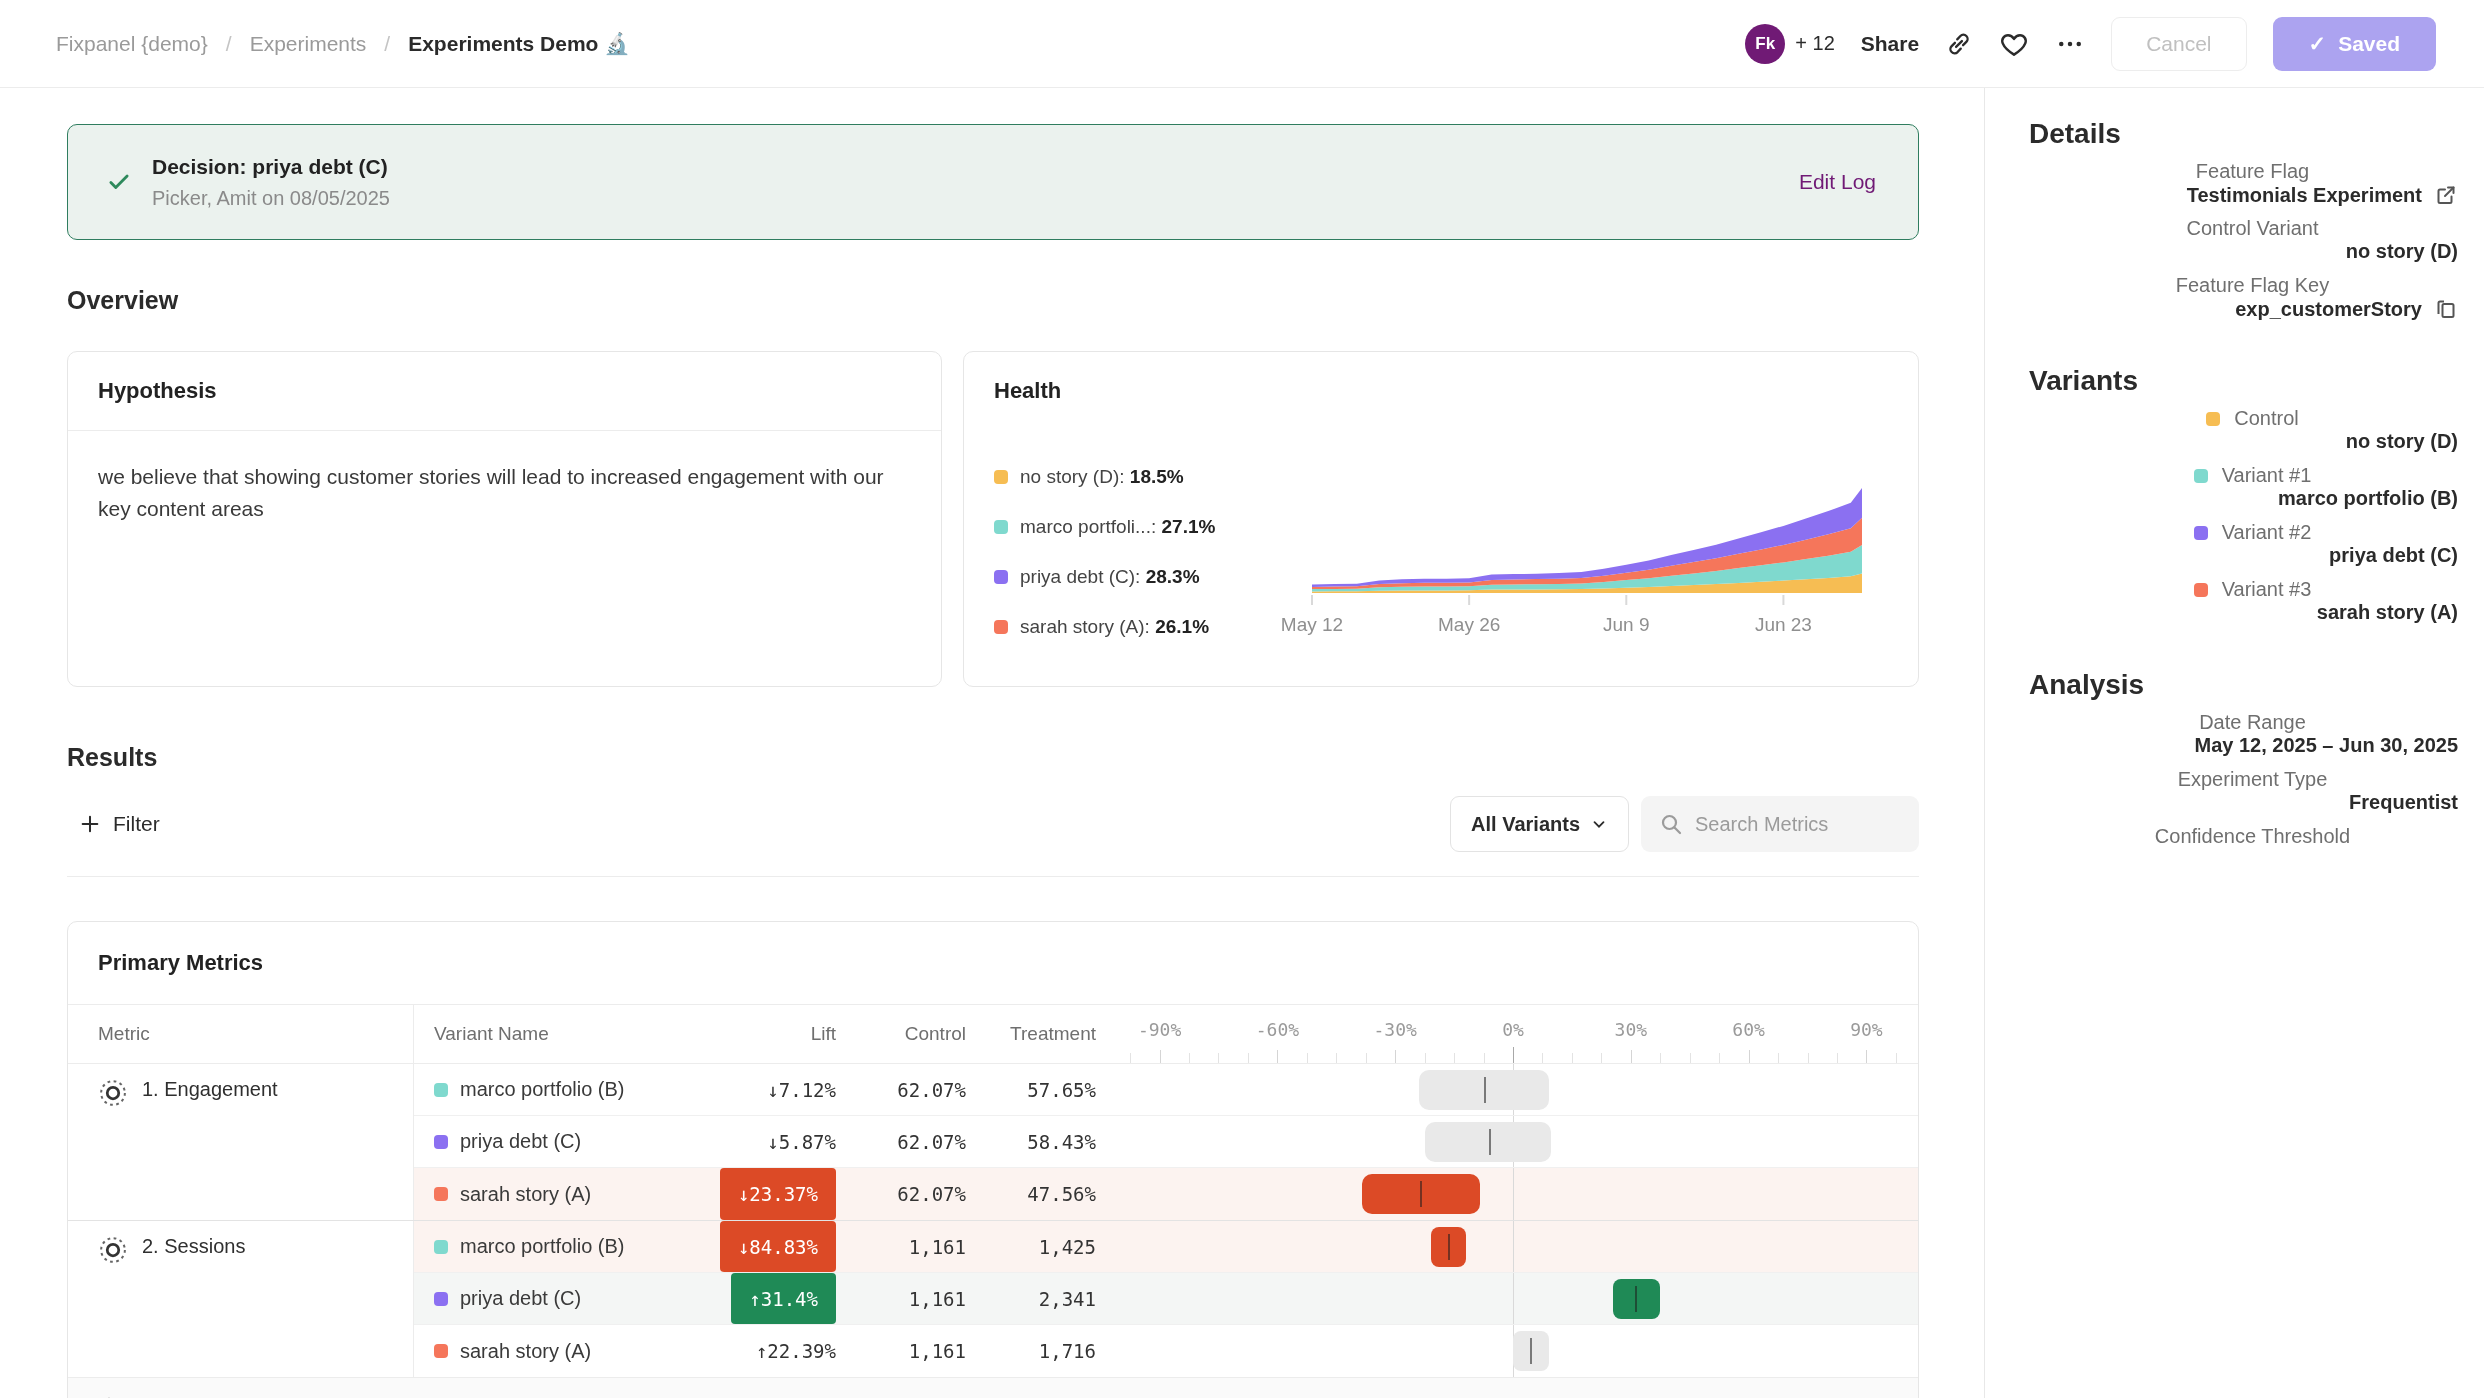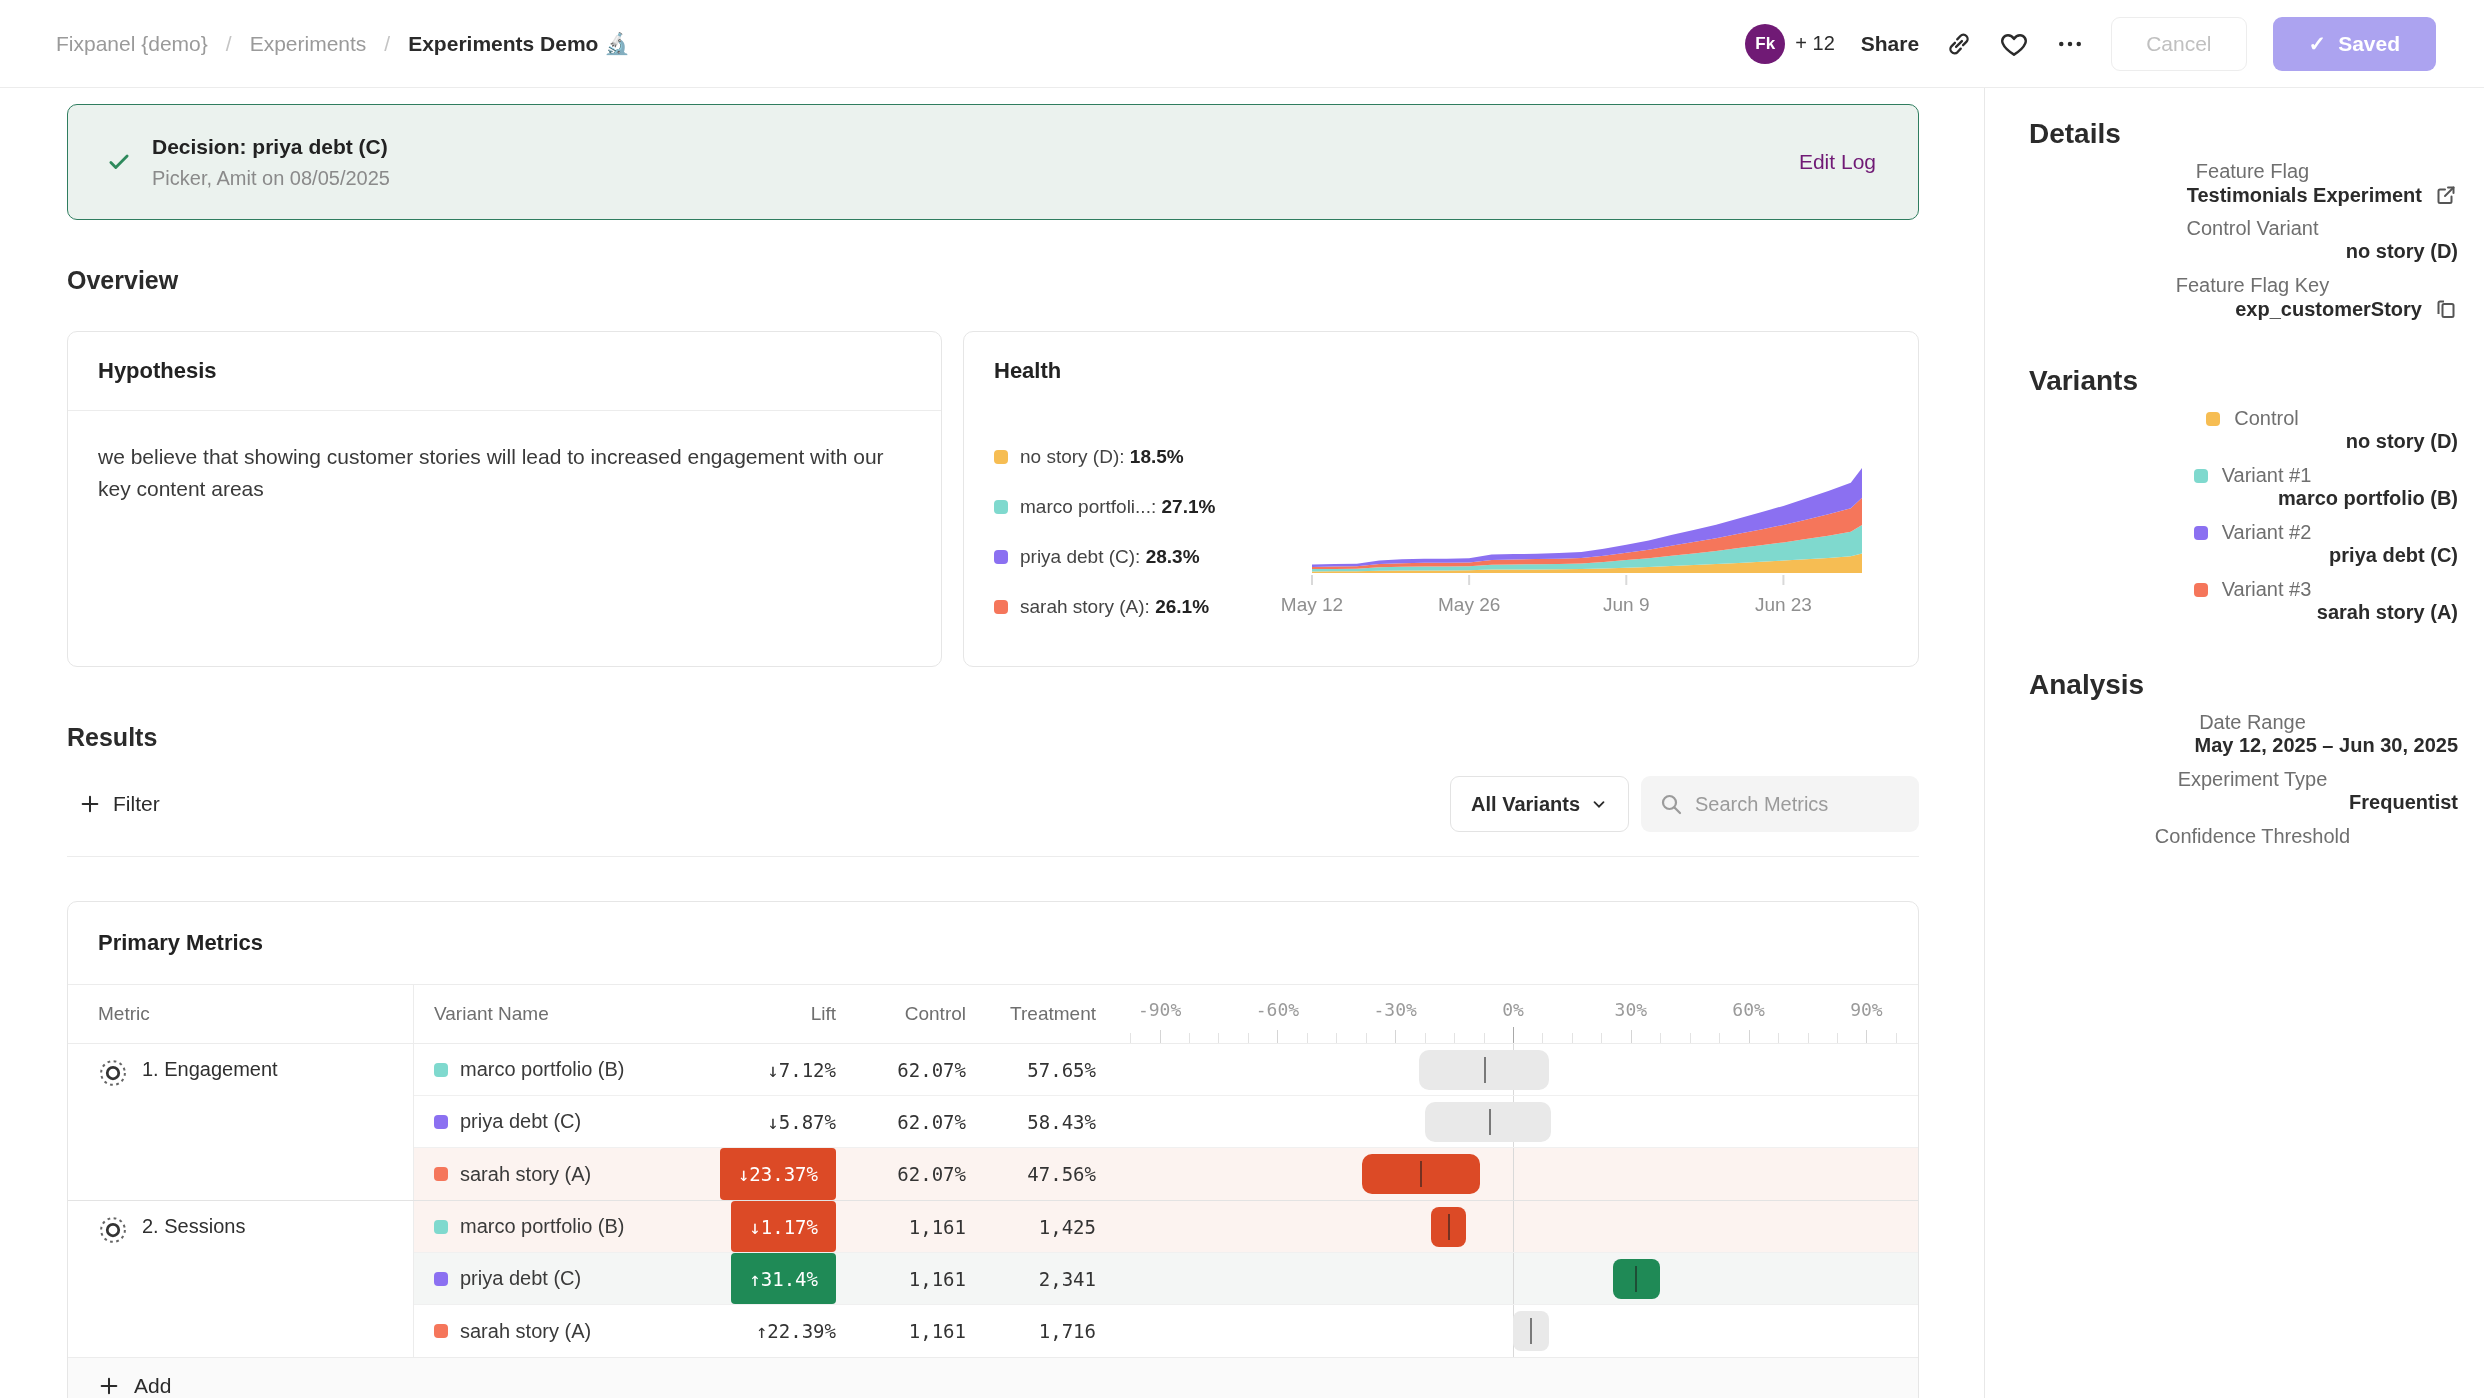--- a/index.html
+++ b/index.html
@@ -23,21 +23,21 @@
   .btn-cancel { background:#fff; border:1px solid #ededed; color:#c0c0c0; }
   .btn-saved { background:#aca3f0; border:none; color:#fff; font-weight:600;
     display:flex; align-items:center; gap:12px; padding:15px 36px; }
 
   
   .content { display:flex; height:1310px; }
   .main { width:1985px; padding:0 65px 0 67px; border-right:1px solid #e8e8e8; overflow:hidden; }
   .sidebar { flex:1; padding:30px 26px 0 44px; }
 
   
-  .banner { margin-top:16px; height:116px; background:#ebf2ee; border:1px solid #2f7d5f;
+  .banner { margin-top:36px; height:116px; background:#ebf2ee; border:1px solid #2f7d5f;
     border-radius:10px; display:flex; align-items:center; padding:0 42px 0 38px; }
   .banner-check { margin-right:20px; display:flex; }
   .banner-title { font-size:21px; font-weight:700; color:#222; }
   .banner-sub { font-size:20px; color:#8a8a8a; margin-top:8px; }
   .banner-action { margin-left:auto; font-size:21px; font-weight:500; color:#701a75;
     background:none; border:none; cursor:pointer; }
 
   .section-h { font-size:25px; font-weight:700; color:#2b2b2b; }
   .overview-h { margin-top:46px; }
   .results-h { margin-top:56px; }
@@ -392,21 +392,21 @@
       </span>
       <span class="metric-label">2. Sessions</span>
     </div>
     <div class="group-rows">
               <div class="vrow bg-pink">
     <div class="variant-col">
       <span class="sw" style="background: rgb(127, 217, 206);"></span>
       <span class="variant-name">marco portfolio (B)</span>
     </div>
     <div class="lift-cell">
-                  <span class="chip chip-red">↓1.17%</span>
+                  <span class="chip chip-red">↓84.83%</span>
                 </div>
     <div class="num-col w130 cellnum control-cell">1,161</div>
     <div class="num-col w130 cellnum treatment-cell">1,425</div>
     <div class="chart-cell">
       <div class="zero-line" style="left: 417px;"></div>
     <div class="ci-bar bar-red" style="left: 334.539px; width: 35.3403px; border-radius: 8px;"></div>
                   <div class="ci-mid" style="left: 352.191px;"></div>
                 </div>
   </div>
               <div class="vrow bg-gray">

